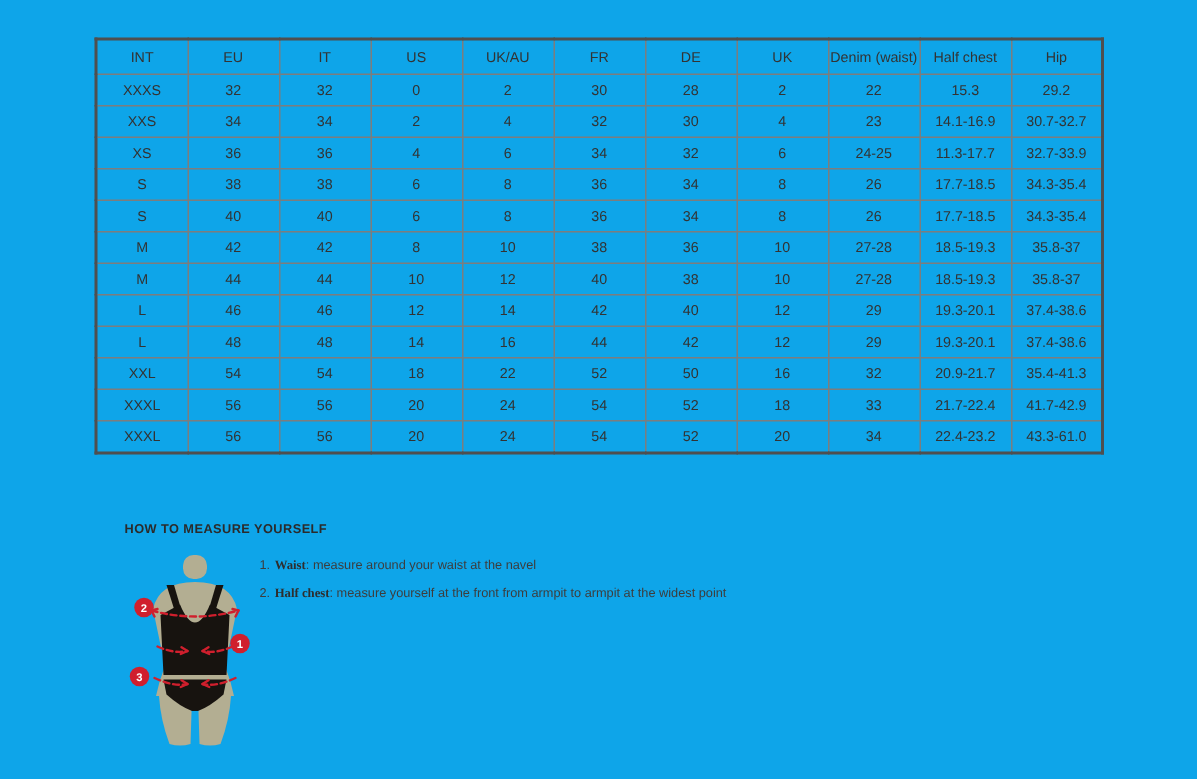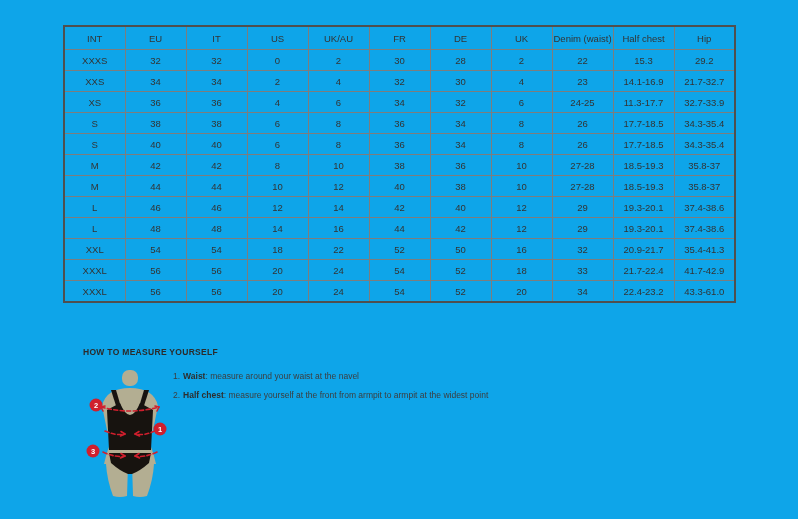--- a/index.html
+++ b/index.html
@@ -62,21 +62,21 @@
     top: 372px;
   }
   .measure-line {
     font-size: 8.5px;
     line-height: 9px;
     margin-bottom: 10px;
     color: #3d3d3d;
     white-space: nowrap;
   }
   .measure-line .num { margin-right: 3px; }
-  .measure-line .lbl { font-weight: 700; color: #2e2e2e; }
+  .measure-line .lbl { font-weight: 700; color: #2e2e2e; font-family: Liberation Serif, serif; }
 
   .badge-text {
     font-family: "Liberation Sans", sans-serif;
     font-size: 7.5px;
     font-weight: 700;
     fill: #ffffff;
   }
 </style>
 </head>
 <body>
@@ -117,21 +117,21 @@
           <td>XXS</td>
           <td>34</td>
           <td>34</td>
           <td>2</td>
           <td>4</td>
           <td>32</td>
           <td>30</td>
           <td>4</td>
           <td>23</td>
           <td>14.1-16.9</td>
-          <td>21.7-32.7</td>
+          <td>30.7-32.7</td>
         </tr>
         <tr>
           <td>XS</td>
           <td>36</td>
           <td>36</td>
           <td>4</td>
           <td>6</td>
           <td>34</td>
           <td>32</td>
           <td>6</td>

